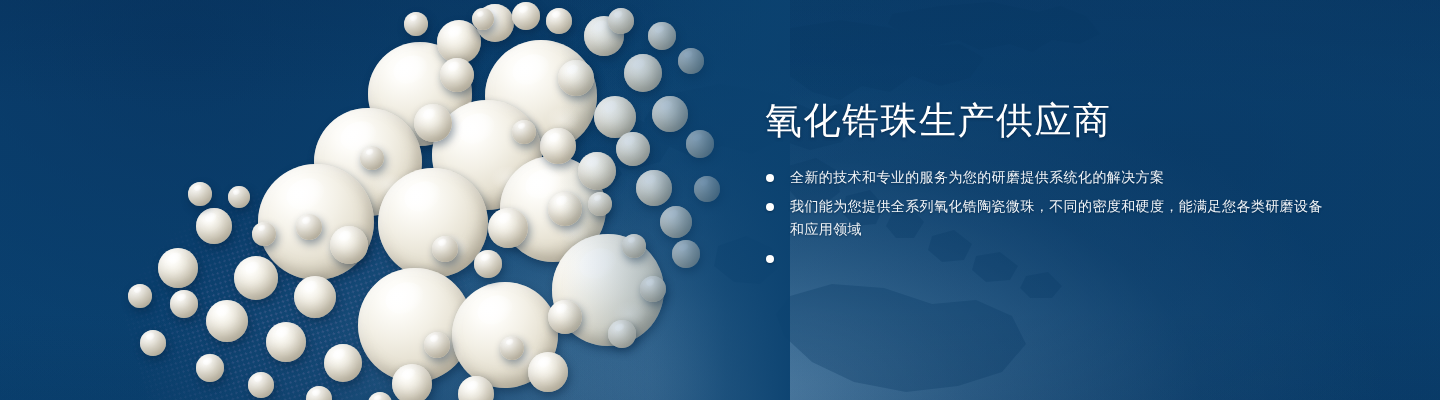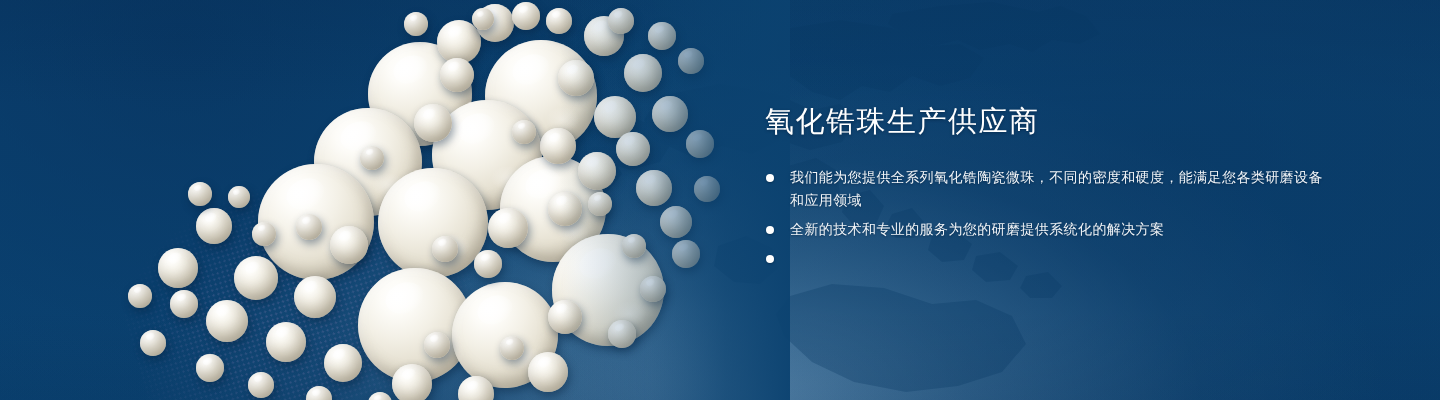--- a/index.html
+++ b/index.html
@@ -146,21 +146,21 @@
 
   
   .content {
     position: absolute;
     left: 763px;
     top: 104px;
     width: 560px;
   }
   .headline {
     margin: 0 0 28px 2px;
-    font-size: 29px;
+    font-size: 37px;
     line-height: 34px;
     font-weight: 400;
     color: #ffffff;
     letter-spacing: 1.5px;
     text-shadow: 0 1px 3px rgba(3,28,54,0.55);
   }
   .bullets {
     list-style: none;
     margin: 0;
     padding: 0;
@@ -293,25 +293,25 @@
 
     <div class="beads-fade"></div>
   </div>
 
   <div class="content">
     <h1 class="headline">氧化锆珠生产供应商</h1>
 
     <ul class="bullets">
       <li class="bullet">
         <span class="dot"></span>
-        <span>我们能为您提供全系列氧化锆陶瓷微珠，不同的密度和硬度，能满足您各类研磨设备和应用领域</span>
+        <span>全新的技术和专业的服务为您的研磨提供系统化的解决方案</span>
       </li>
       <li class="bullet">
         <span class="dot"></span>
-        <span>全新的技术和专业的服务为您的研磨提供系统化的解决方案</span>
+        <span>我们能为您提供全系列氧化锆陶瓷微珠，不同的密度和硬度，能满足您各类研磨设备和应用领域</span>
       </li>
       <li class="bullet">
         <span class="dot"></span>
       </li>
     </ul>
   </div>
 
 </div>
 
 </body></html>

